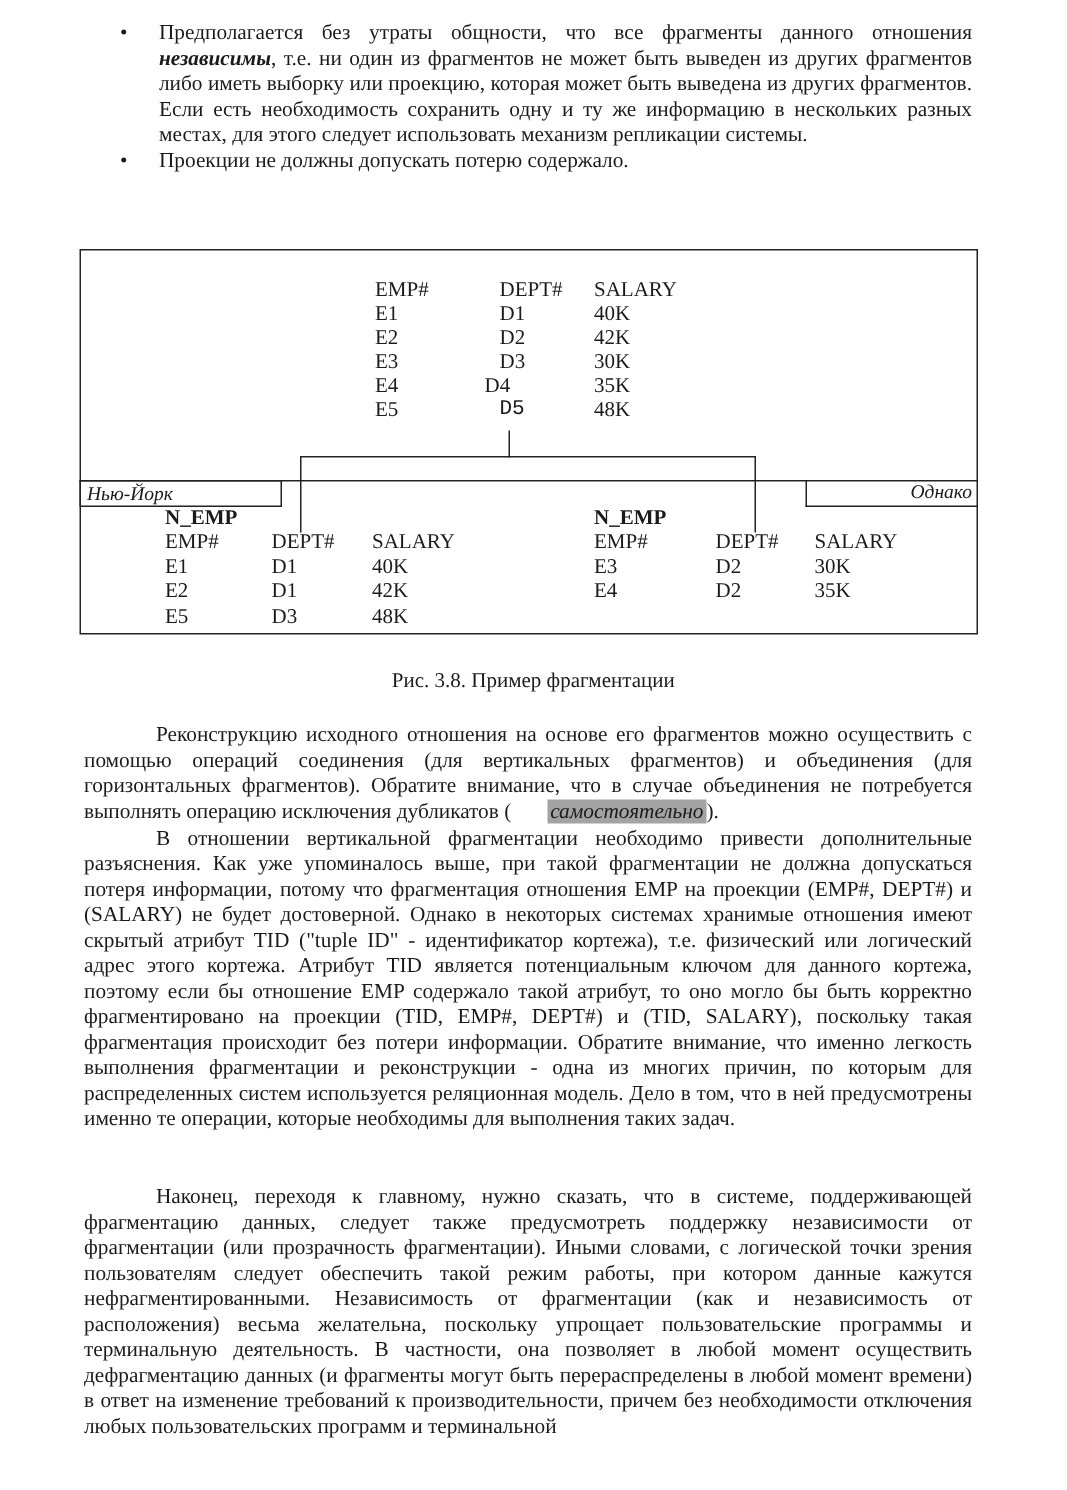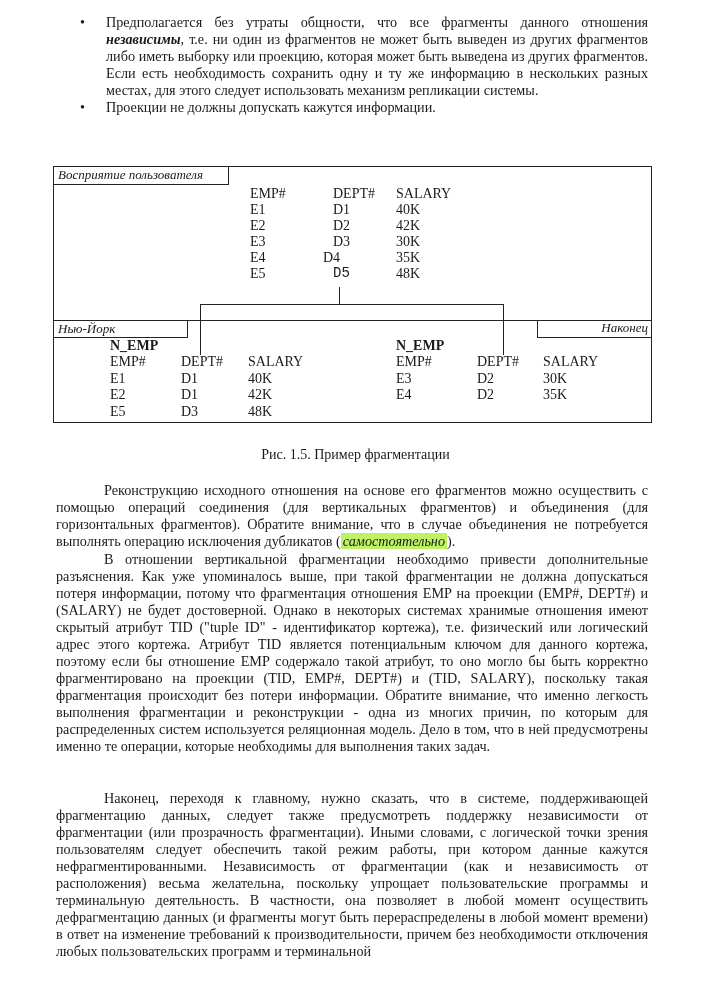--- a/index.html
+++ b/index.html
@@ -12,39 +12,38 @@
   .bullet { position:relative; padding-left:30px; }
   .bullet-dot { position:absolute; left:4px; top:0; }
   .ital { font-style:italic;font-weight:bold; }
   .figure { left:53px; top:166px; width:599px; height:257px; border:1.5px solid #222; box-sizing:border-box; }
   .line { position:absolute; background:#222; }
   .label-box { position:absolute; border:1.2px solid #222; font-style:italic; font-size:13px; line-height:16px; padding:0 4px; box-sizing:border-box; }
   .cell { position:absolute; font-size:14px; line-height:15.5px; }
   .caption { left:0; width:711px; top:447px; text-align:center; font-size:14px; }
   .para { left:56px; width:592px; }
   .indent { text-indent:48px; }
-  .hl { background:#bef264; font-style:italic; padding:0 2px; }
+  .hl { background:#a3a3a3; font-style:italic; padding:0 2px;margin-left:24px; }
 </style>
 </head>
 <body>
 
 <div class="abs bullets txt just">
   <div class="bullet">
     <span class="bullet-dot">•</span>
     <span><span>Предполагается без утраты общности, что все фрагменты данного отношения </span><span class="ital">независимы</span><span>, т.е. ни один из фрагментов не может быть выведен из других фрагментов либо иметь выборку или проекцию, которая может быть выведена из других фрагментов. Если есть необходимость сохранить одну и ту же информацию в нескольких разных местах, для этого следует использовать механизм репликации системы.</span></span>
   </div>
   <div class="bullet">
     <span class="bullet-dot">•</span>
-    <span>Проекции не должны допускать кажутся информации.</span>
+    <span>Проекции не должны допускать потерю содержало.</span>
   </div>
 </div>
 
 <div class="abs figure">
 
-  <div class="label-box" style="left:-1px; top:-1px; width:176px; height:19px;">Восприятие пользователя</div>
 
   <div>
     <div class="cell" style="left:196px; top:19px;">EMP#</div>
     <div class="cell" style="left:279px; top:19px;">DEPT#</div>
     <div class="cell" style="left:342px; top:19px;">SALARY</div>
 
     <div class="cell" style="left:196px; top:35px;">E1</div>
     <div class="cell" style="left:279px; top:35px;">D1</div>
     <div class="cell" style="left:342px; top:35px;">40K</div>
 
@@ -66,21 +65,21 @@
   </div>
 
   <div class="line" style="left:285px; top:120px; width:1.2px; height:18px;"></div>
   <div class="line" style="left:146px; top:137px; width:304px; height:1.2px;"></div>
   <div class="line" style="left:146px; top:137px; width:1.2px; height:51px;"></div>
   <div class="line" style="left:449px; top:137px; width:1.2px; height:51px;"></div>
 
   <div class="line" style="left:-1px; top:153px; width:599px; height:1.2px;"></div>
 
   <div class="label-box" style="left:-1px; top:153px; width:135px; height:18px;">Нью-Йорк</div>
-  <div class="label-box" style="left:483px; top:153px; width:115px; height:18px; text-align:right; border-right:none; border-top:none;">Наконец</div>
+  <div class="label-box" style="left:483px; top:153px; width:115px; height:18px; text-align:right; border-right:none; border-top:none;">Однако</div>
 
   <div>
     <div class="cell" style="left:56px; top:171px; font-weight:bold;">N_EMP</div>
     <div class="cell" style="left:56px; top:187px;">EMP#</div>
     <div class="cell" style="left:127px; top:187px;">DEPT#</div>
     <div class="cell" style="left:194px; top:187px;">SALARY</div>
 
     <div class="cell" style="left:56px; top:204px;">E1</div>
     <div class="cell" style="left:127px; top:204px;">D1</div>
     <div class="cell" style="left:194px; top:204px;">40K</div>
@@ -103,19 +102,19 @@
     <div class="cell" style="left:342px; top:204px;">E3</div>
     <div class="cell" style="left:423px; top:204px;">D2</div>
     <div class="cell" style="left:489px; top:204px;">30K</div>
 
     <div class="cell" style="left:342px; top:220px;">E4</div>
     <div class="cell" style="left:423px; top:220px;">D2</div>
     <div class="cell" style="left:489px; top:220px;">35K</div>
   </div>
 </div>
 
-<div class="abs caption">Рис. 1.5. Пример фрагментации</div>
+<div class="abs caption">Рис. 3.8. Пример фрагментации</div>
 
 <div class="abs para txt just indent" style="top:482px;"><span>Реконструкцию исходного отношения на основе его фрагментов можно осуществить с помощью операций соединения (для вертикальных фрагментов) и объединения (для горизонтальных фрагментов). Обратите внимание, что в случае объединения не потребуется выполнять операцию исключения дубликатов (</span><span class="hl">самостоятельно</span><span>).</span></div>
 
 <div class="abs para txt just indent" style="top:551px;">В отношении вертикальной фрагментации необходимо привести дополнительные разъяснения. Как уже упоминалось выше, при такой фрагментации не должна допускаться потеря информации, потому что фрагментация отношения EMP на проекции (EMP#, DEPT#) и (SALARY) не будет достоверной. Однако в некоторых системах хранимые отношения имеют скрытый атрибут TID ("tuple ID" - идентификатор кортежа), т.е. физический или логический адрес этого кортежа. Атрибут TID является потенциальным ключом для данного кортежа, поэтому если бы отношение EMP содержало такой атрибут, то оно могло бы быть корректно фрагментировано на проекции (TID, EMP#, DEPT#) и (TID, SALARY), поскольку такая фрагментация происходит без потери информации. Обратите внимание, что именно легкость выполнения фрагментации и реконструкции - одна из многих причин, по которым для распределенных систем используется реляционная модель. Дело в том, что в ней предусмотрены именно те операции, которые необходимы для выполнения таких задач.</div>
 
 <div class="abs para txt just indent" style="top:790px;">Наконец, переходя к главному, нужно сказать, что в системе, поддерживающей фрагментацию данных, следует также предусмотреть поддержку независимости от фрагментации (или прозрачность фрагментации). Иными словами, с логической точки зрения пользователям следует обеспечить такой режим работы, при котором данные кажутся нефрагментированными. Независимость от фрагментации (как и независимость от расположения) весьма желательна, поскольку упрощает пользовательские программы и терминальную деятельность. В частности, она позволяет в любой момент осуществить дефрагментацию данных (и фрагменты могут быть перераспределены в любой момент времени) в ответ на изменение требований к производительности, причем без необходимости отключения любых пользовательских программ и терминальной</div>
 
 </body></html>

